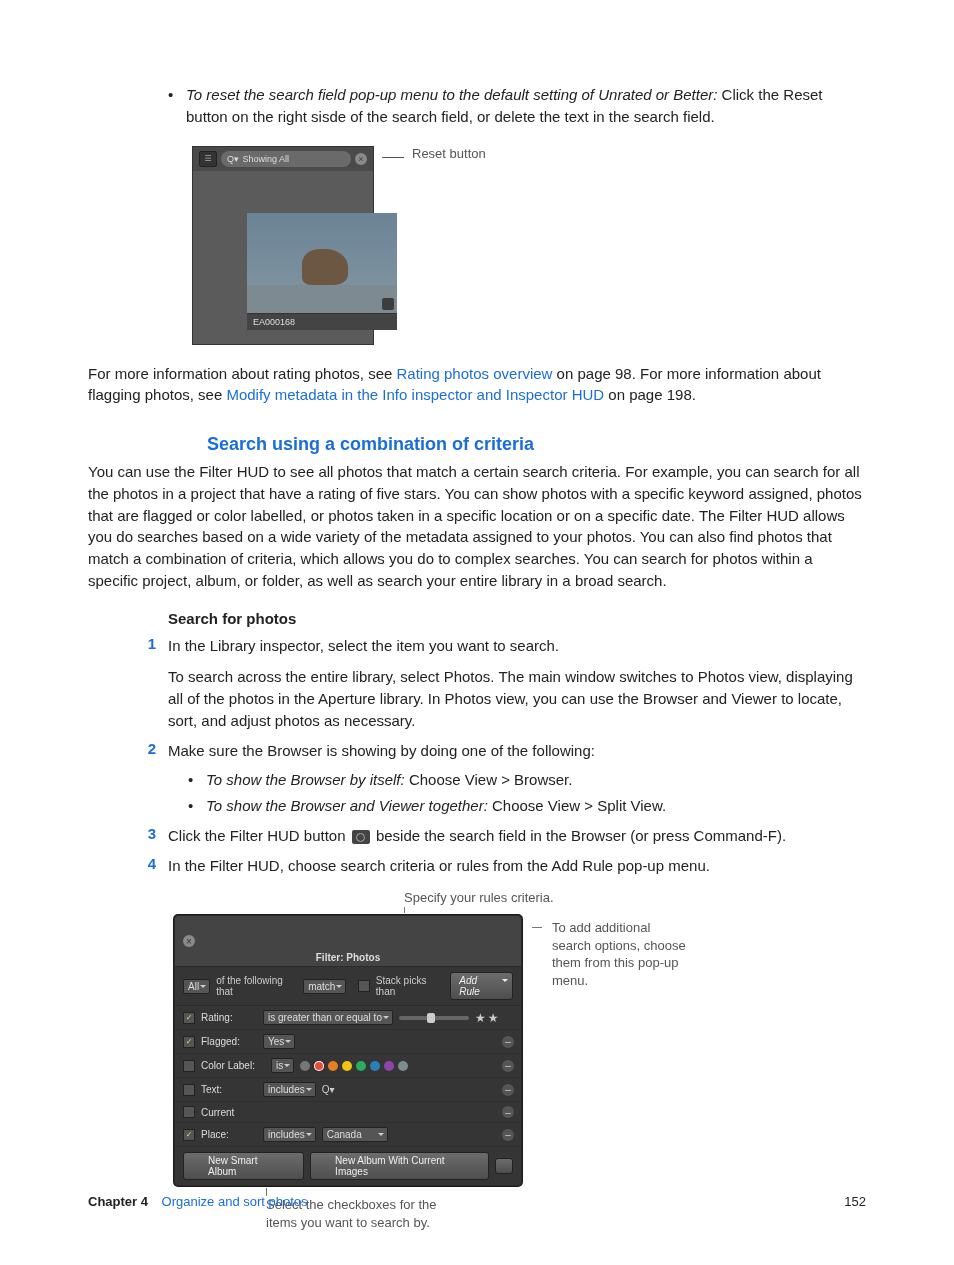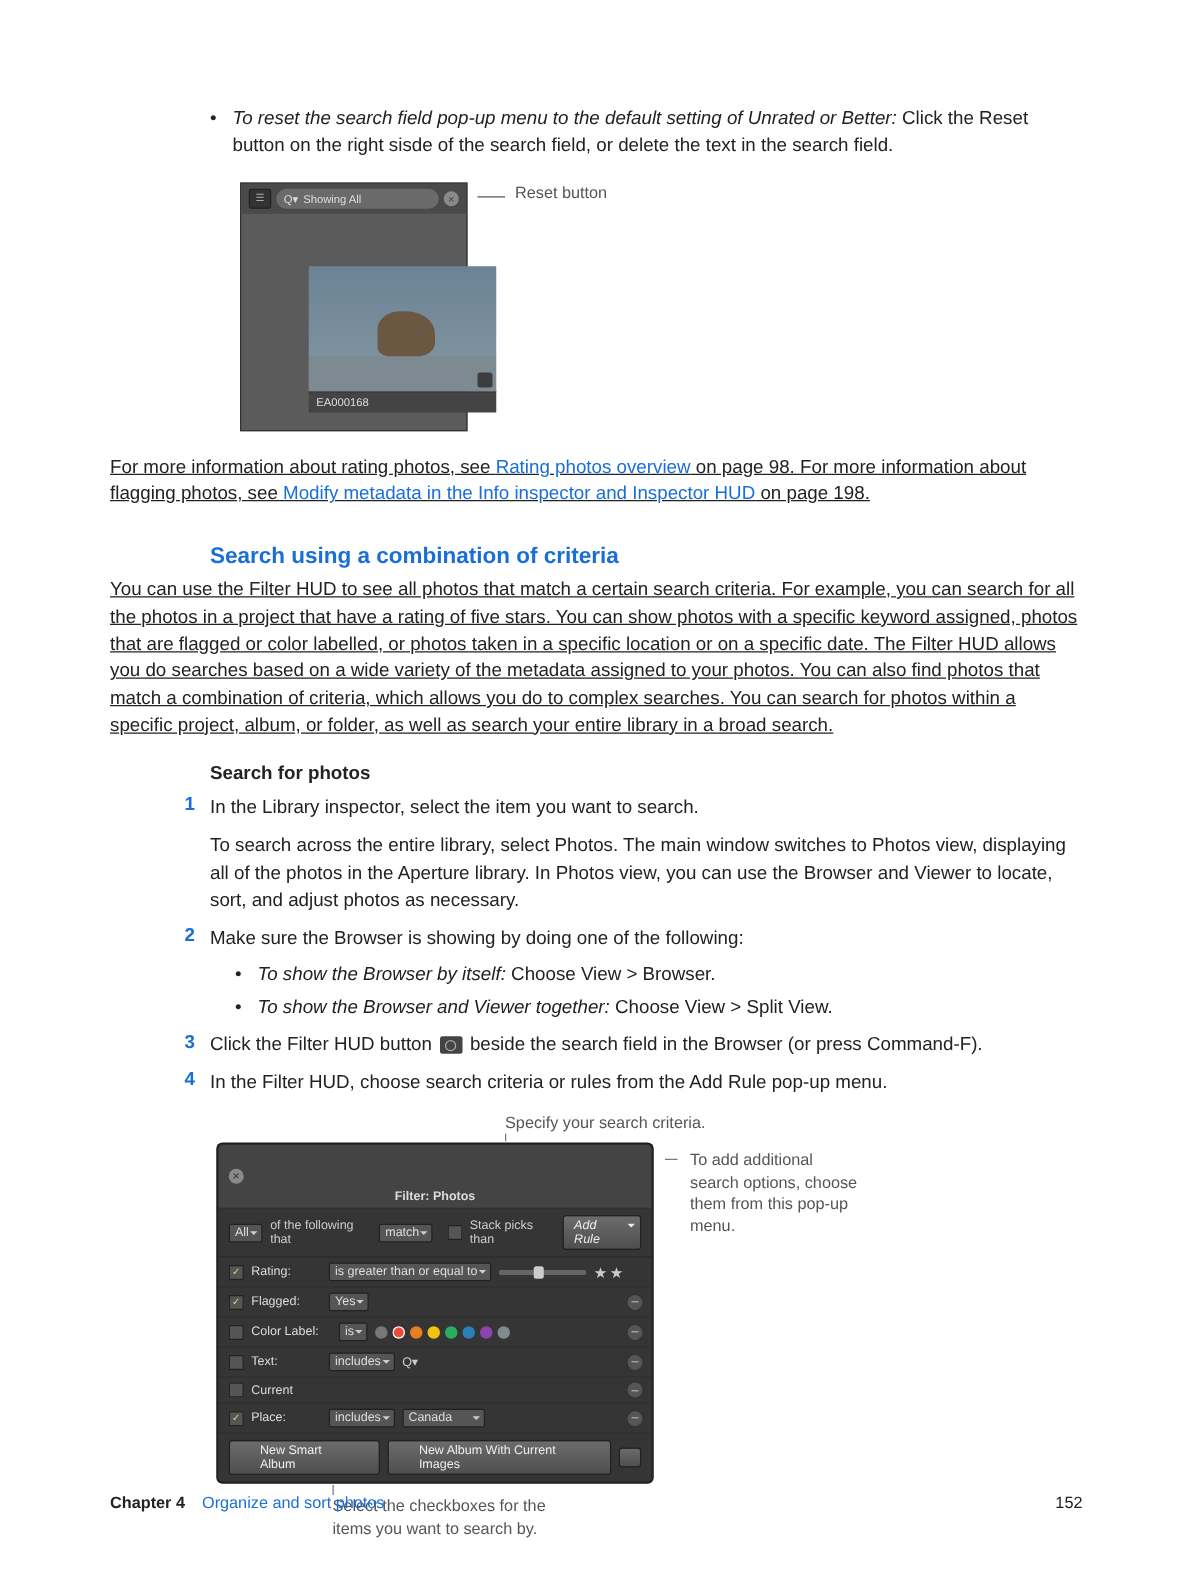--- a/index.html
+++ b/index.html
@@ -9,21 +9,21 @@
     color: #222;
     background: #fff;
   }
   .page {
     width: 954px;
     height: 1265px;
     box-sizing: border-box;
     padding: 80px 88px 40px 88px;
     position: relative;
   }
-  .indent { margin-left: 80px; text-decoration: underline; }
+  .indent { margin-left: 80px; }
   .body-text { line-height: 1.45; margin: 6px 0; }
   .bullet-row {
     display: flex;
     gap: 10px;
     margin: 4px 0 4px 80px;
   }
   .bullet-dot {
     width: 8px;
     flex: 0 0 8px;
     line-height: 1.45;
@@ -31,21 +31,21 @@
   .bullet-content {
     flex: 1;
     line-height: 1.45;
   }
   .italic { font-style: italic; }
   a.cross { color: #1a6ed8; text-decoration: none; }
   .section-heading {
     color: #1a6ed8;
     font-size: 18px;
     font-weight: 600;
-    margin: 28px 0 4px 80px;
+    margin: 28px 0 4px 119px;
   }
   .sub-heading {
     font-weight: 600;
     margin: 18px 0 4px 80px;
     font-size: 15px;
   }
   .step {
     display: flex;
     gap: 12px;
     margin: 8px 0;
@@ -330,21 +330,21 @@
       <span>Click the Filter HUD button </span><span class="inline-icon"></span><span> beside the search field in the Browser (or press Command-F).</span>
     </div>
   </div>
 
   <div class="step">
     <div class="step-num">4</div>
     <div class="step-body">In the Filter HUD, choose search criteria or rules from the Add Rule pop-up menu.</div>
   </div>
 
   <div class="fig2">
-    <div class="fig2-callout-top">Specify your search criteria.</div>
+    <div class="fig2-callout-top">Specify your rules criteria.</div>
     <div class="fig2-callout-top-line"></div>
     <div class="fig2-row">
       <div class="hud">
         <div class="hud-header">
           <div class="hud-close">×</div>
           <div class="hud-title">Filter: Photos</div>
           <div style="width:12px"></div>
         </div>
         <div class="hud-topbar">
           <span class="dd">All</span>

